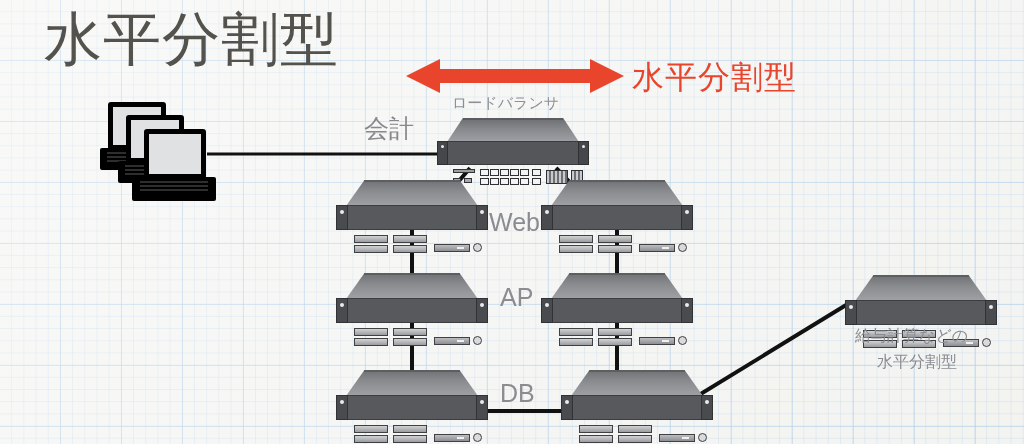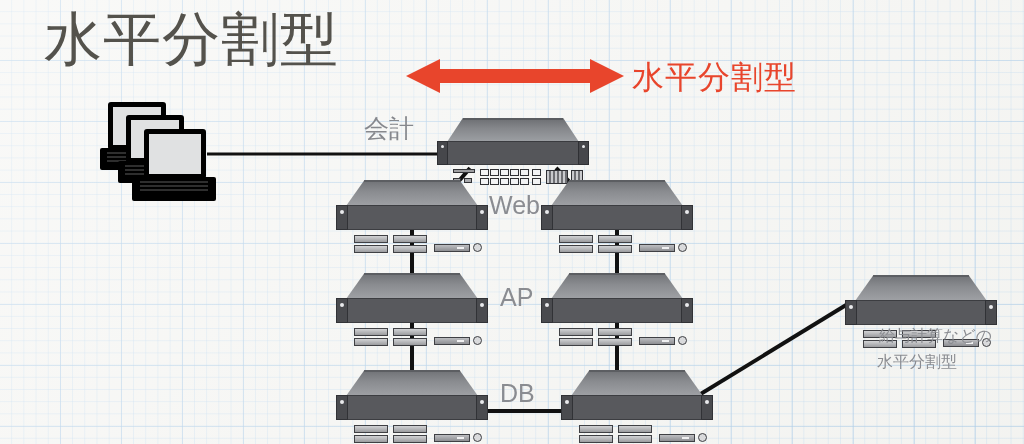--- a/index.html
+++ b/index.html
@@ -54,24 +54,24 @@
   }
 
   
   .glabel {
     position: absolute;
     color: #8f9196;
     white-space: nowrap;
   }
   .lab-kaikei   { left: 364px; top: 112px; font-size: 25px; color: #86888d; }
   .lab-lb       { left: 452px; top: 94px;  font-size: 15px; color: #8e9095; }
-  .lab-web      { left: 489px; top: 191px; font-size: 25px; color: #8a8c91; }
+  .lab-web      { left: 489px; top: 208px; font-size: 25px; color: #8a8c91; }
   .lab-ap       { left: 500px; top: 283px; font-size: 25px; color: #8a8c91; }
   .lab-db       { left: 500px; top: 379px; font-size: 25px; color: #8a8c91; }
-  .lab-other1   { left: 855px; top: 326px; font-size: 16px; color: #8a8c91; padding-left: 24px; }
+  .lab-other1   { left: 855px; top: 326px; font-size: 16px; color: #8a8c91; }
   .lab-other2   { left: 877px; top: 352px; font-size: 16px; color: #8a8c91; }
 
   
   .server {
     position: absolute;
     width: 152px;
     height: 50px;
   }
   .server .lid {
     position: absolute;
@@ -354,20 +354,21 @@
       <div class="base" style="left:14px; top:59px; width:74px; height:22px;"></div>
     </div>
     <div class="lap">
       <div class="scr" style="left:40px; top:27px; width:62px; height:50px;"></div>
       <div class="base" style="left:28px; top:75px; width:84px; height:24px;"></div>
     </div>
   </div>
 
   <div class="glabel lab-kaikei">会計</div>
 
+  <div class="glabel lab-lb">ロードバランサ</div>
 
   <div class="lbx" style="left:437px; top:118px;">
     <div class="lid"></div>
     <div class="front">
       <div class="miniline"></div>
       <div class="led a"></div>
       <div class="led b"></div>
       <div class="ports top">
         <div class="port"></div>
         <div class="port"></div>

